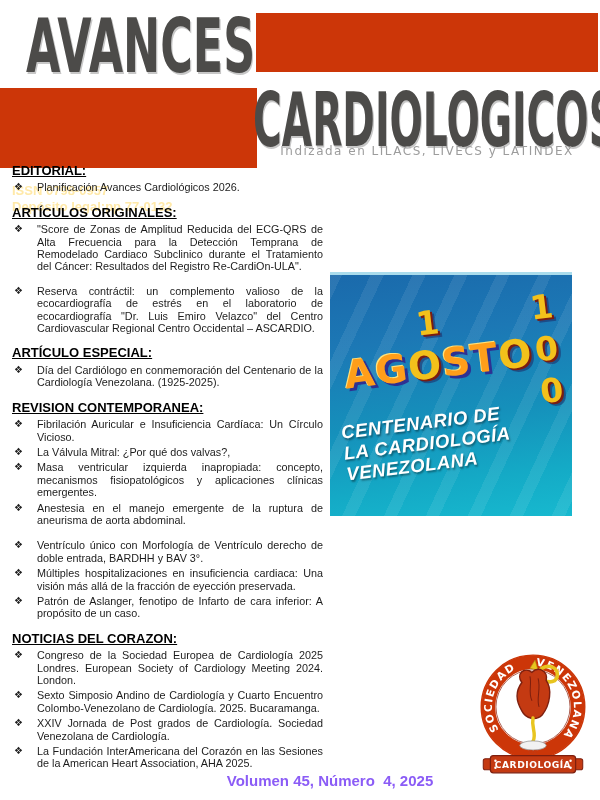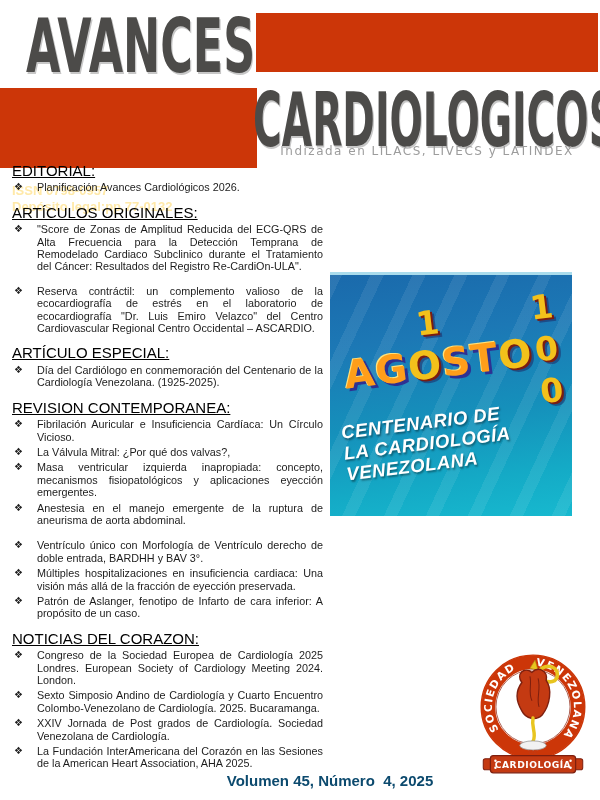--- a/index.html
+++ b/index.html
@@ -26,21 +26,21 @@
   .issn-box{position:absolute;left:12px;top:95px;font-size:13px;font-weight:bold;
     color:#ffe9a8;line-height:16px;}
   .subtitle{position:absolute;left:256px;top:144px;width:342px;text-align:center;
     font-family:"DejaVu Sans",sans-serif;font-size:12px;line-height:14px;
     letter-spacing:1.5px;color:#9c9c9c;white-space:nowrap;}
   
   .toc{position:absolute;left:12px;top:163px;width:311px;font-size:10.8px;line-height:12.4px;}
   .toc-section{margin-top:13px;}
   .toc-section:first-child{margin-top:2px;}
   .toc-section.big-gap{}
-  .toc-heading{font-weight:normal;text-decoration:underline;color:#000;margin-bottom:4px;font-size:15px;}
+  .toc-heading{font-weight:bold;text-decoration:underline;color:#000;margin-bottom:4px;font-size:13px;}
   .toc-item{position:relative;padding-left:25px;margin-bottom:3px;text-align:justify;}
   .toc-item.mt{margin-top:12px;}
   .bullet{position:absolute;left:2px;top:0;font-size:10px;color:#222;}
   
   .poster{position:absolute;left:330px;top:272px;width:242px;height:244px;overflow:hidden;
     background:linear-gradient(172deg,#1a69ab 0%,#1c78b5 28%,#1590bb 58%,#14aac6 82%,#17b9cf 100%);}
   .poster::before{content:"";position:absolute;inset:0;
     background:repeating-linear-gradient(115deg,rgba(255,255,255,.08) 0 12px,rgba(255,255,255,0) 12px 38px);}
   .poster-topline{position:absolute;left:0;top:0;width:100%;height:3px;background:#aadcec;}
   .tilt{transform:rotate(-7deg);transform-origin:left top;}
@@ -52,21 +52,21 @@
   .agosto .fire{color:#ff9e1a;text-shadow:-1px -1px 0 #ffe27a,3px 3px 0 #2e3192;}
   .agosto .ridge{color:#f3c11b;text-shadow:2px 2px 0 #7a1d12,4px 4px 0 rgba(30,40,100,.55);}
   .col100{position:absolute;left:198px;top:20px;display:flex;flex-direction:column;align-items:center;}
   .col100 .digit{font-size:33px;margin-bottom:9px;}
   .caption{position:absolute;left:10px;top:150px;width:220px;color:#fff;
     font-style:italic;font-weight:bold;font-size:18.5px;line-height:21px;
     letter-spacing:.5px;text-shadow:1px 2px 2px rgba(0,0,0,.4);white-space:nowrap;}
   
   .svc-logo{position:absolute;left:477px;top:648px;width:112px;height:134px;}
   .footer-volume{position:absolute;left:165px;top:772px;width:330px;text-align:center;
-    font-size:15px;font-weight:bold;color:#0c4a6e;white-space:pre;}
+    font-size:15px;font-weight:bold;color:#8b5cf6;white-space:pre;}
 </style>
 </head>
 <body>
 
 <div class="page">
 
   <div class="red-block-right"></div>
   <div class="title-avances">AVANCES</div>
   <div class="red-band-left">
     <div class="issn-box">
@@ -94,21 +94,21 @@
 
     <div class="toc-section">
       <div class="toc-heading">ARTÍCULO ESPECIAL:</div>
       <div class="toc-item"><span class="bullet">❖</span><span>Día del Cardiólogo en conmemoración del Centenario de la Cardiología Venezolana.   (1925-2025).</span></div>
     </div>
 
     <div class="toc-section">
       <div class="toc-heading">REVISION CONTEMPORANEA:</div>
       <div class="toc-item"><span class="bullet">❖</span><span>Fibrilación Auricular e Insuficiencia Cardíaca: Un Círculo Vicioso.</span></div>
       <div class="toc-item"><span class="bullet">❖</span><span>La Válvula Mitral: ¿Por qué dos valvas?,</span></div>
-      <div class="toc-item"><span class="bullet">❖</span><span>Masa ventricular izquierda inapropiada: concepto, mecanismos fisiopatológicos y aplicaciones eyección emergentes.</span></div>
+      <div class="toc-item"><span class="bullet">❖</span><span>Masa ventricular izquierda inapropiada: concepto, mecanismos fisiopatológicos y aplicaciones clínicas emergentes.</span></div>
       <div class="toc-item"><span class="bullet">❖</span><span>Anestesia en el manejo emergente de la ruptura de aneurisma de aorta abdominal.</span></div>
     </div>
 
     <div class="toc-section">
       <div class="toc-item"><span class="bullet">❖</span><span>Ventrículo único con Morfología de Ventrículo derecho de doble entrada, BARDHH y BAV 3°.</span></div>
       <div class="toc-item"><span class="bullet">❖</span><span>Múltiples hospitalizaciones en insuficiencia cardiaca: Una visión más allá de la fracción de eyección preservada.</span></div>
       <div class="toc-item"><span class="bullet">❖</span><span>Patrón de Aslanger, fenotipo de Infarto de cara inferior: A propósito de un caso.</span></div>
     </div>
 
     <div class="toc-section big-gap">

